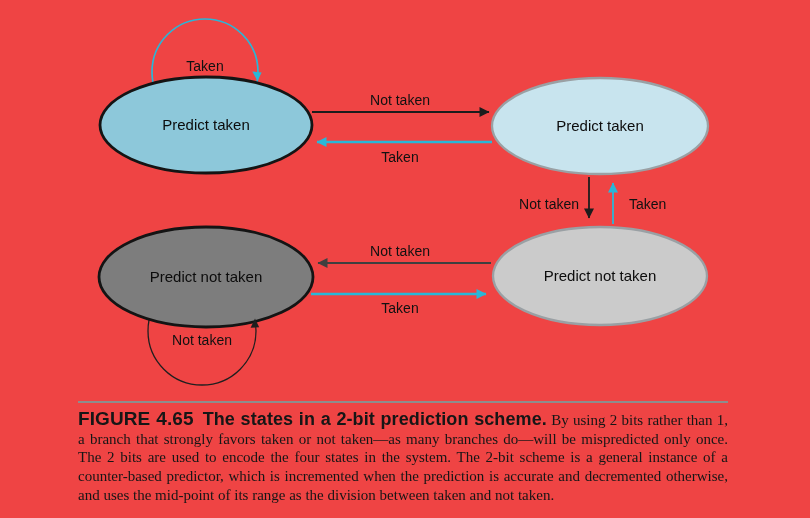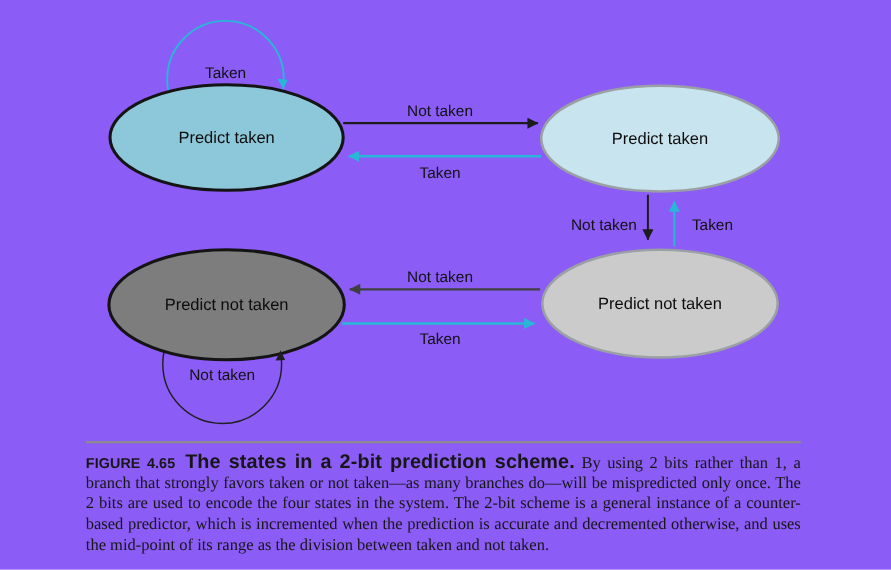--- a/index.html
+++ b/index.html
@@ -1,20 +1,20 @@
 <!DOCTYPE html>
 <html><head>
 <meta charset="utf-8">
 <style>
   html, body { margin: 0; padding: 0; background: #ffffff; }
   .page {
     position: relative;
     width: 810px;
     height: 518px;
-    background: #8b5cf6;
+    background: #ef4444;
     overflow: hidden;
     font-family: "Liberation Sans", sans-serif;
   }
   .diagram-svg {
     position: absolute;
     left: 0;
     top: 0;
   }
   .lbl {
     font-family: "Liberation Sans", sans-serif;
@@ -41,21 +41,21 @@
     margin: 0;
     font-family: "Liberation Serif", serif;
     font-size: 15px;
     line-height: 18.7px;
     color: #161616;
     text-align: justify;
   }
   .figure-number {
     font-family: "Liberation Sans", sans-serif;
     font-weight: bold;
-    font-size: 13px;
+    font-size: 19px;
     letter-spacing: 0.1px;
     margin-right: 9px;
     margin-top: 42px;
   }
   .figure-title {
     font-family: "Liberation Sans", sans-serif;
     font-weight: bold;
     font-size: 18px;
     letter-spacing: 0.1px;
   }

